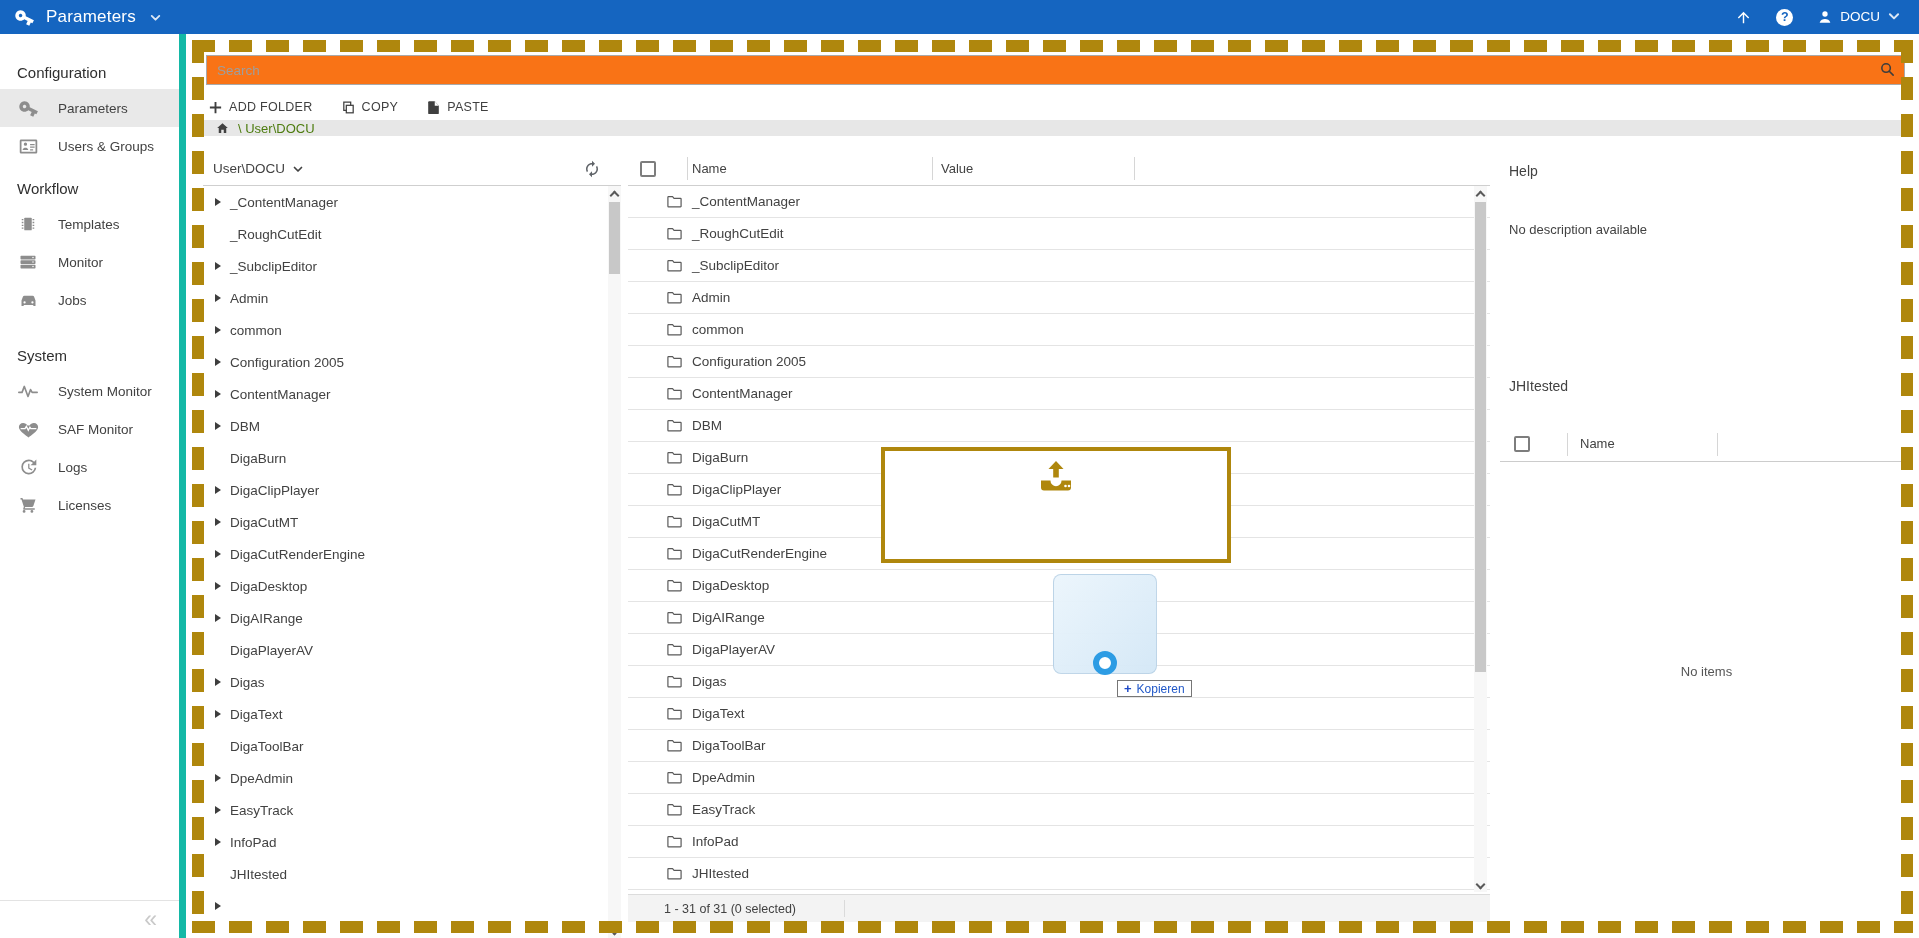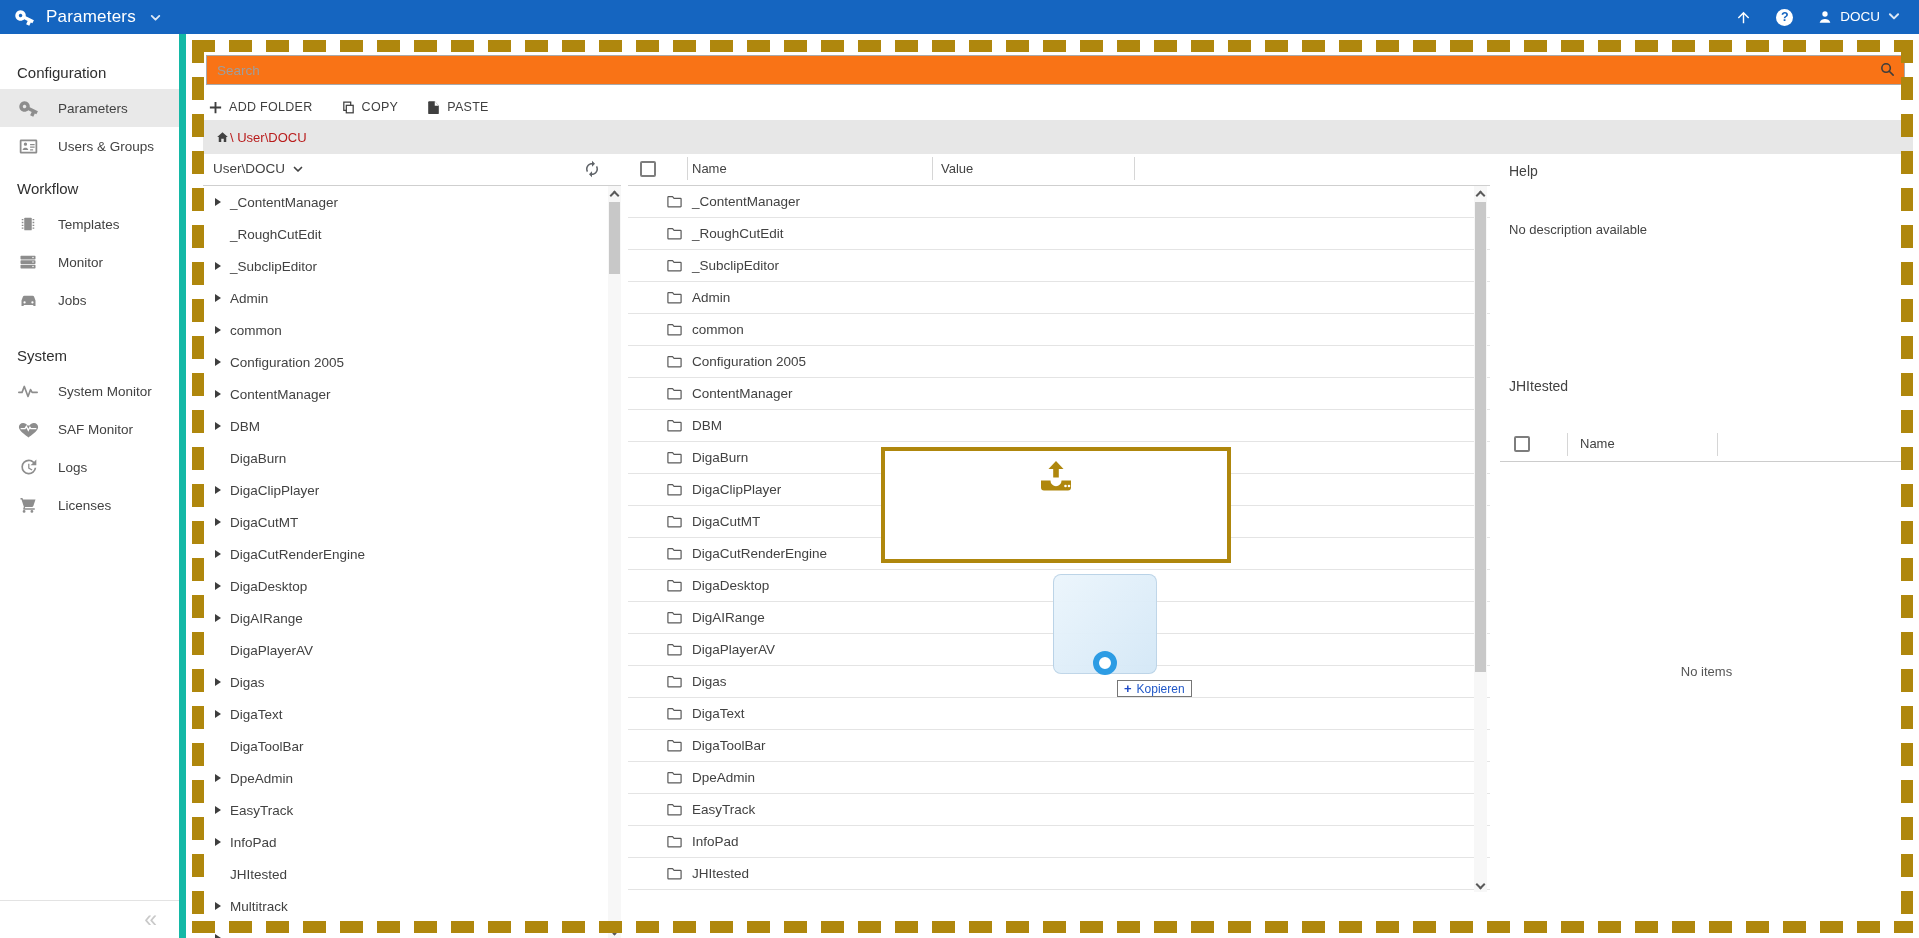--- a/index.html
+++ b/index.html
@@ -37,21 +37,21 @@
 
   .search-row{position:absolute;top:21px;left:20px;right:14px;height:30px}
   .search-input{width:100%;height:100%;border:1px solid #a9a9a9;padding:0 34px 0 10px;font:13.5px "Liberation Sans",sans-serif;color:#444;outline:none;background:#f97316}
   .search-input::placeholder{color:#9e9e9e}
   .search-ic{position:absolute;right:9px;top:6px;color:#3d3d3d;cursor:pointer}
 
   .toolbar{position:absolute;top:58px;left:22px;height:30px;display:flex;gap:28px;align-items:center}
   .tbtn{display:flex;align-items:center;gap:6px;font-size:12.5px;color:#3f3f3f;letter-spacing:.3px;cursor:pointer;white-space:nowrap}
   .tbtn .bic{color:#3f3f3f;display:flex}
 
-  .breadcrumb{position:absolute;top:86px;left:17px;right:6px;height:34px;background:#e7e7e7;display:flex;align-items:center;gap:0;padding-left:12px;font-size:13px;color:#b91c1c}
+  .breadcrumb{position:absolute;top:86px;left:17px;right:6px;height:16px;background:#e7e7e7;display:flex;align-items:center;gap:8px;padding-left:12px;font-size:13px;color:#4d7c0f}
   .bc-home{color:#424242;cursor:pointer;display:flex}
 
   .panels{position:absolute;top:118px;left:17px;right:6px;bottom:0;display:flex}
 
   
   .tree-panel{width:418px;flex:none;position:relative;margin-right:7px}
   .tree-head{height:34px;display:flex;align-items:center;padding-left:10px;border-bottom:1px solid #cfcfcf;font-size:13.5px;color:#424242;gap:7px}
   .tree-head .hd-chev{color:#424242;cursor:pointer}
   .refresh{margin-left:auto;margin-right:20px;color:#5f6368;cursor:pointer}
   .tree-list{position:absolute;top:34px;left:0;right:13px;bottom:0;overflow:hidden}
@@ -434,26 +434,20 @@
               <span class="tree-label">InfoPad</span>
             </div>
             <div class="tree-row">
               <span class="caret-box"></span>
               <span class="tree-label">JHItested</span>
             </div>
             <div class="tree-row">
               <span class="caret-box">
                 <span class="caret"></span>
               </span>
-              <span class="tree-label">Multitrack</span>
-            </div>
-            <div class="tree-row">
-              <span class="caret-box">
-                <span class="caret"></span>
-              </span>
               <span class="tree-label"></span>
             </div>
           </div>
         <div class="vscroll tree-scroll">
           <div class="sc-arrow up sc-top">
               <span class="sc-chev"></span>
             </div>
           <div class="scroll-thumb" style="top:16px;height:72px"></div>
           <div class="sc-arrow down sc-bot">
               <span class="sc-chev"></span>
@@ -671,20 +665,24 @@
             </div>
           </div>
         <div class="vscroll table-scroll">
           <div class="sc-arrow up sc-top">
               <span class="sc-chev"></span>
             </div>
           <div class="scroll-thumb" style="top:16px;height:470px"></div>
           <div class="sc-arrow down sc-bot">
               <span class="sc-chev"></span>
             </div>
+        </div>
+        <div class="statusbar">
+          <span class="s-text">1 - 31 of 31 (0 selected)</span>
+          <span class="s-div"></span>
         </div>
       </div>
 
       <div class="help-panel">
         <div class="help-title">Help</div>
         <div class="help-desc">No description available</div>
         <div class="prop-title">JHItested</div>
         <div class="prop-head">
           <span class="cb"></span>
           <span class="prop-name">Name</span>

